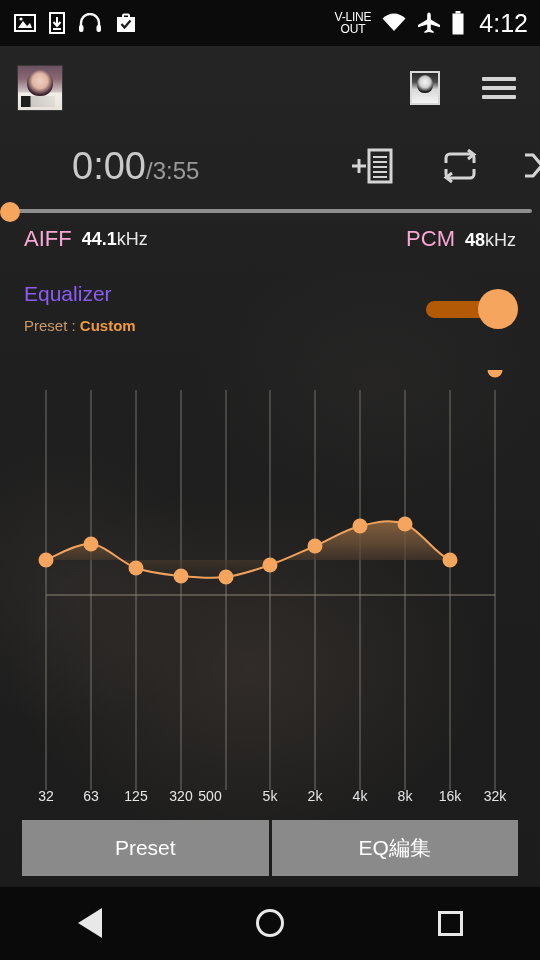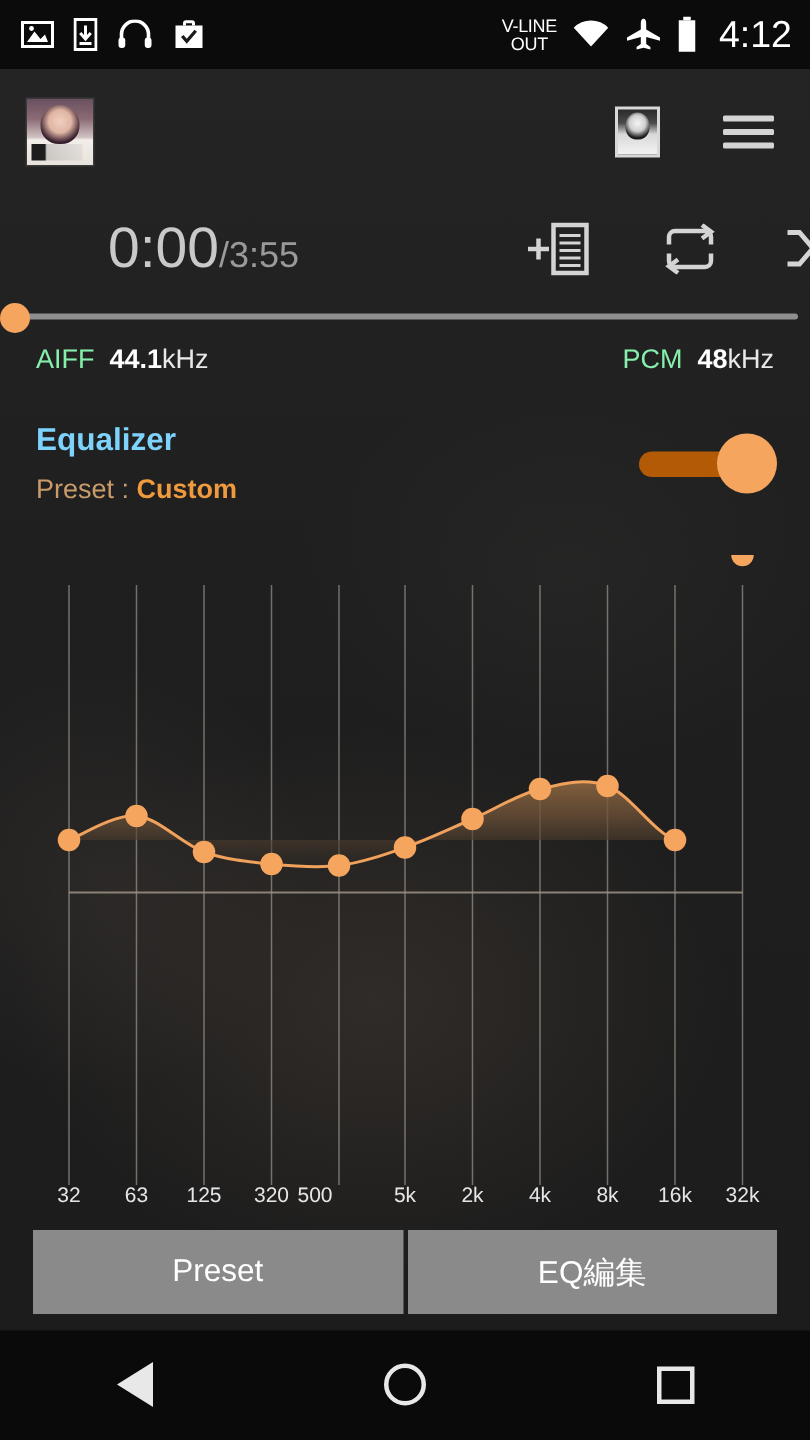--- a/index.html
+++ b/index.html
@@ -103,32 +103,32 @@
   #progress-thumb {
     position:absolute; left:0px; top:0px; width:20px; height:20px;
     border-radius:50%; background:#f5a55e;
   }
 
   
   #format-row {
     position:absolute; top:222px; left:0; width:540px; height:34px;
     display:flex; align-items:center; padding:0 24px;
   }
-  .fmt-codec { color:#86efac; font-size:18px; }
+  .fmt-codec { color:#f9a8d4; font-size:22px; }
   .fmt-rate { color:#ffffff; font-size:18px; font-weight:700; margin-left:10px; }
   .fmt-rate em { font-style:normal; font-weight:400; color:#e8e8e8; }
   #format-right { margin-left:auto; display:flex; align-items:baseline; }
 
   
   #eq-header {
     position:absolute; top:278px; left:0; width:540px; height:62px;
     display:flex; align-items:center; padding:0 22px 0 24px;
   }
-  #eq-title { color:#7dd3fc; font-size:21px; font-weight:700; line-height:24px; }
-  #eq-preset-line { font-size:18px; line-height:20px; margin-top:10px; }
+  #eq-title { color:#8b5cf6; font-size:21px; font-weight:400; line-height:24px; }
+  #eq-preset-line { font-size:15px; line-height:20px; margin-top:10px; }
   #eq-preset-label { color:#c99a6a; }
   #eq-preset-value { color:#f09a3e; font-weight:700; }
   #eq-toggle {
     margin-left:auto; position:relative; width:92px; height:34px;
   }
   #eq-toggle-track {
     position:absolute; left:0; top:9px; width:76px; height:17px;
     background:#b25a06; border-radius:9px;
   }
   #eq-toggle-thumb {

